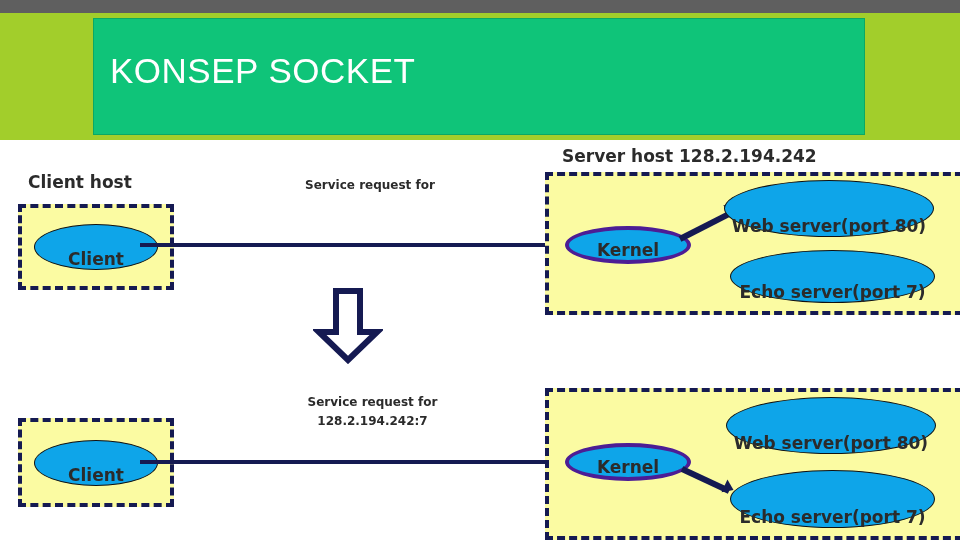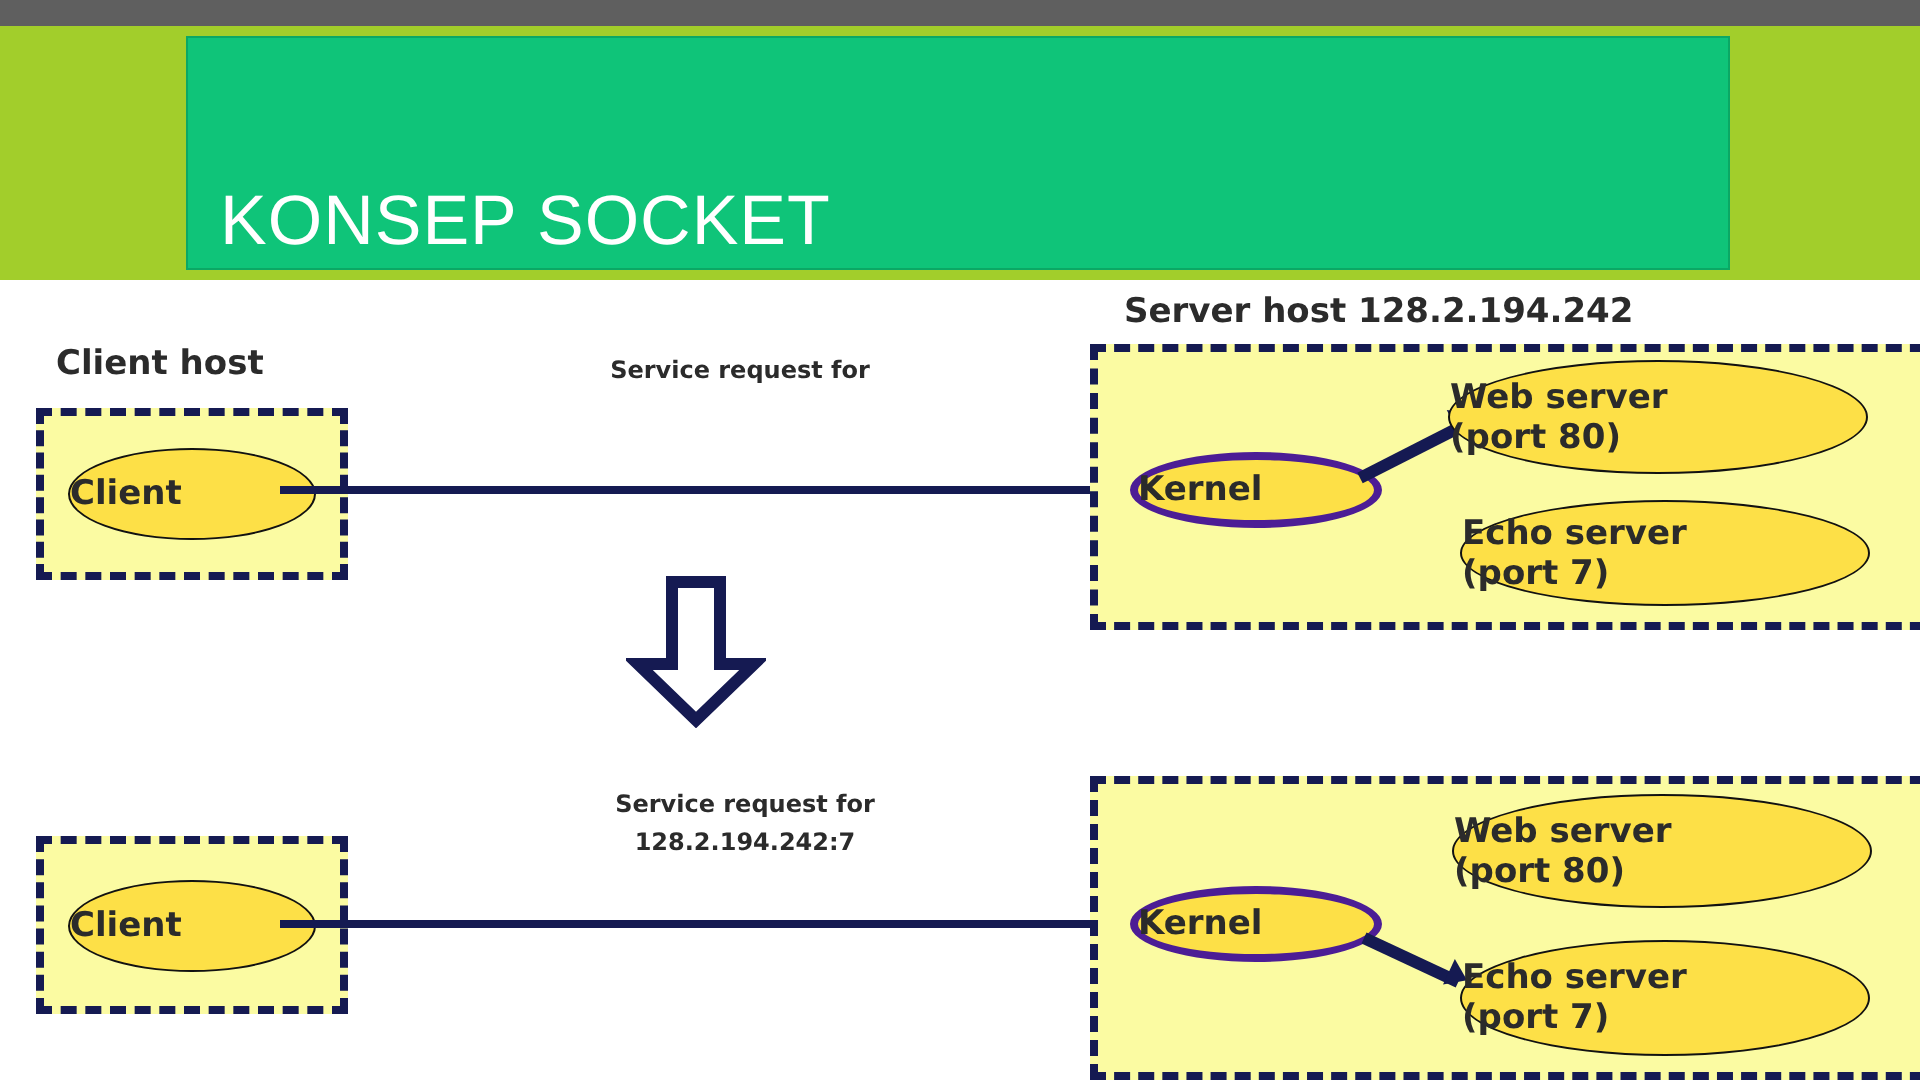--- a/index.html
+++ b/index.html
@@ -37,21 +37,20 @@
     box-sizing: border-box;
   }
   #slide-title {
     position: absolute;
     left: 110px; top: 53px;
     font-size: 35px;
     color: #ffffff;
     letter-spacing: 0.5px;
     white-space: nowrap;
     line-height: 1;
-    margin-top: 40px;
   }
 
   
   #diagram {
     position: absolute;
     left: 0; top: 140px;
     width: 960px; height: 400px;
     background: #ffffff;
   }
 
@@ -81,25 +80,25 @@
     font-weight: bold;
     font-size: 12px;
     line-height: 19px;
     font-family: "DejaVu Sans", sans-serif;
     white-space: nowrap;
   }
 
   
   .node {
     position: absolute;
-    background: #fde047;
+    background: #0ea5e9;
     border-radius: 50%;
     display: flex;
-    flex-direction: column;
-    align-items: flex-start;
+    flex-direction: row;
+    align-items: flex-end;
     justify-content: center;
     text-align: center;
     color: #2b2b2b;
     font-weight: bold;
     font-family: "DejaVu Sans", sans-serif;
     box-sizing: border-box;
   }
   .node.thin   { border: 1px solid #111111; }
   .node.thick  { border: 4px solid #4c1d95; }
   .node .l1 { display: block; }

